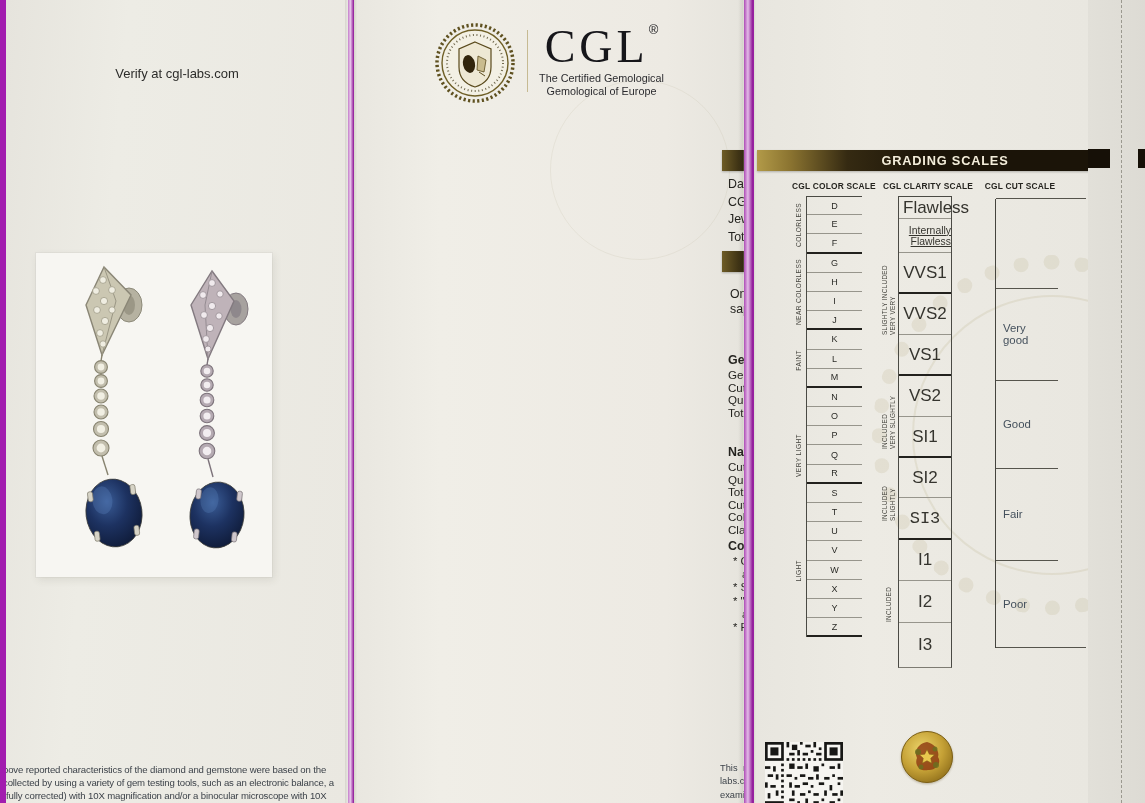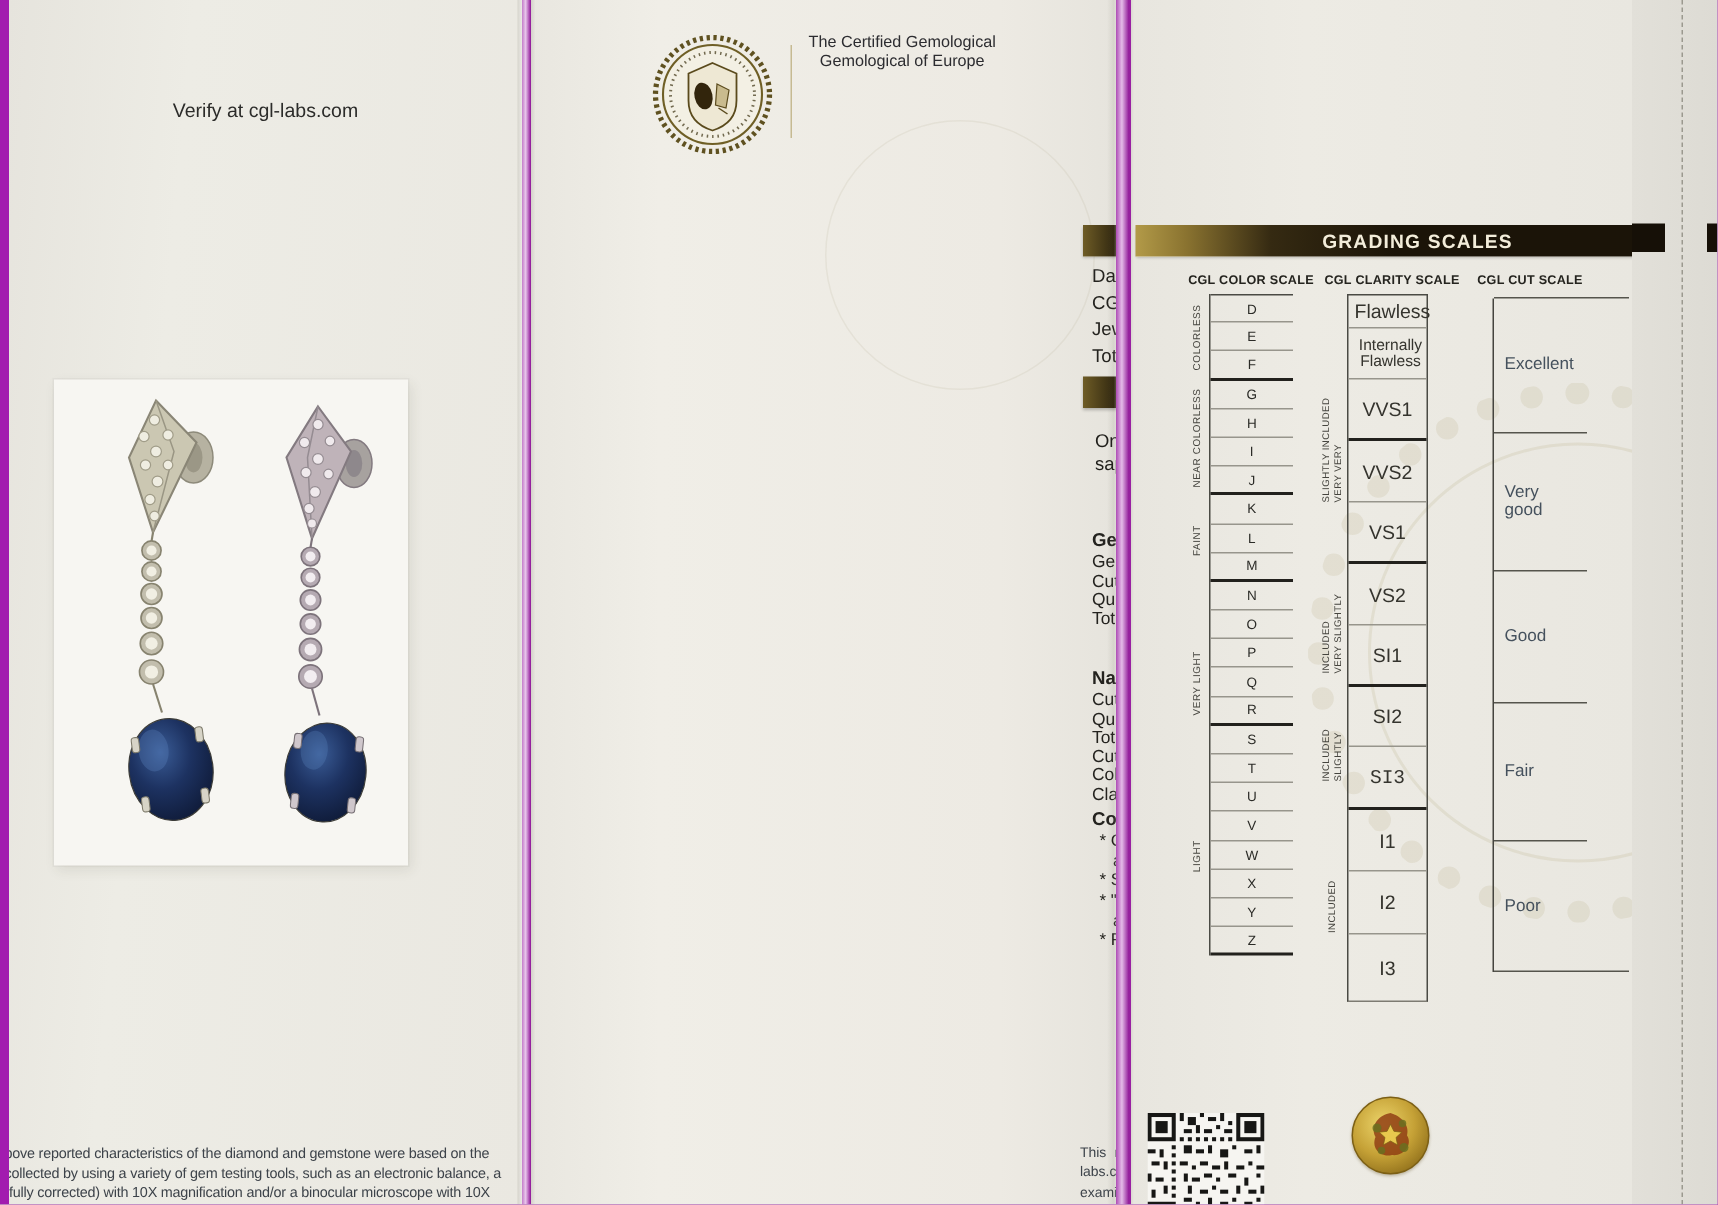--- a/index.html
+++ b/index.html
@@ -72,21 +72,21 @@
   .color-scale { position:absolute; left:52px; top:196px; width:56px; border-left:1.5px solid #4a4a44; }
   .ccell { height:19.2px; display:flex; align-items:center; justify-content:center;
            font-size:9px; color:#2b2b27; border-bottom:1px solid #97958c; }
   .ccell.first { border-top:1.5px solid #4a4a44; }
   .ccell.gend { border-bottom:2px solid #22211d; }
   .cgroup { position:absolute; left:-17px; width:16px; display:flex; align-items:center; justify-content:center;
             font-size:6.6px; letter-spacing:.4px; color:#45443e; }
 
   .clarity-scale { position:absolute; left:144px; top:196px; width:54px;
                    border:1.5px solid #4a4a44; border-bottom:1px solid #7d7b72; }
-  .kcell { display:flex; align-items:center; justify-content:center; font-size:13px; color:#35342e;
+  .kcell { display:flex; align-items:center; justify-content:center; font-size:17px; color:#35342e;
            border-bottom:1px solid #97958c; }
   .kcell.left { justify-content:flex-start; padding-left:4px; }
   .kcell.small { font-size:10.4px; line-height:11px; }
   .kcell.thick { border-bottom:2px solid #22211d; }
   .kcell.last { border-bottom:none; }
   .kgroup { position:absolute; left:-19px; width:18px; display:flex; flex-direction:row-reverse; justify-content:center;
             font-size:6.4px; letter-spacing:.3px; color:#45443e; }
   .kgroup .vtext { line-height:8px; }
 
   .cut-scale { position:absolute; left:241px; top:199px; width:64px; height:449px; border-left:1.5px solid #45443e; }
@@ -233,20 +233,23 @@
         <circle cx="41" cy="41" r="38" fill="none" stroke="#5f5120" stroke-width="3.5" stroke-dasharray="2.2 2.4"></circle>
         <circle cx="41" cy="41" r="33" fill="#f3f0e4" stroke="#6f5f26" stroke-width="1.4"></circle>
         <circle cx="41" cy="41" r="28" fill="none" stroke="#3a3010" stroke-width="2" stroke-dasharray="1 2.6" opacity="0.7"></circle>
         <path d="M41 20 L57 27 V45 Q57 60 41 65 Q25 60 25 45 V27 Z" fill="#eee8d4" stroke="#5a4a1c" stroke-width="1.2"></path>
         <ellipse cx="35" cy="42" rx="6" ry="9" fill="#32250c" transform="rotate(-12 35 42)"></ellipse>
         <path d="M44 34 L52 38 L50 50 L43 48 Z" fill="#c9bb8e" stroke="#5a4a1c" stroke-width="0.8"></path>
         <line x1="45" y1="50" x2="51" y2="54" stroke="#5a4a1c" stroke-width="1"></line>
       </svg>
       <div class="logo-divider"></div>
       <div class="logo-text">
+        <div>
+          <span class="logo-name">CGL</span><span class="logo-reg">®</span>
+        </div>
         <div class="logo-tag">
           <div>The Certified Gemological</div>
           <div>Gemological of Europe</div>
         </div>
       </div>
     </div>
 
     <div class="bar mid-bar1">JEWELRY REPORT</div>
 
     <div class="report-rows">
@@ -377,21 +380,21 @@
       <div class="cgroup" style="top:211px; height:96px;">
           <span class="vtext">VERY LIGHT</span>
         </div>
       <div class="cgroup" style="top:307px; height:135px;">
           <span class="vtext">LIGHT</span>
         </div>
     </div>
 
     <div class="clarity-scale">
       <div class="kcell left" style="height:22px;">Flawless</div>
-      <div class="kcell left small" style="height:34px; text-align:center;">Internally Flawless</div>
+      <div class="kcell left small" style="height:34px; text-align:right;text-decoration:underline;">Internally Flawless</div>
       <div class="kcell thick" style="height:41px;">VVS1</div>
       <div class="kcell" style="height:41px;">VVS2</div>
       <div class="kcell thick" style="height:41px;">VS1</div>
       <div class="kcell" style="height:41px;">VS2</div>
       <div class="kcell thick" style="height:41px;">SI1</div>
       <div class="kcell" style="height:40px;">SI2</div>
       <div class="kcell thick" style="height:42px;font-family:Liberation Mono, monospace;">SI3</div>
       <div class="kcell" style="height:41px;">I1</div>
       <div class="kcell" style="height:42px;">I2</div>
       <div class="kcell last" style="height:44px;">I3</div>
@@ -412,21 +415,20 @@
       </div>
     </div>
 
     <div class="cut-scale">
       <div class="ctick wide" style="top:-1px;"></div>
       <div class="ctick" style="top:89px;"></div>
       <div class="ctick" style="top:181px;"></div>
       <div class="ctick" style="top:269px;"></div>
       <div class="ctick" style="top:361px;"></div>
       <div class="ctick wide" style="top:448px;"></div>
-      <div class="cutsec" style="top:0; height:89px;">Excellent</div>
       <div class="cutsec" style="top:89px; height:92px; width:40px;">Very good</div>
       <div class="cutsec" style="top:181px; height:88px;">Good</div>
       <div class="cutsec" style="top:269px; height:92px;">Fair</div>
       <div class="cutsec" style="top:361px; height:88px;">Poor</div>
     </div>
 
     <div class="qr">
       <svg width="78" height="78" viewBox="0 0 29 29">
         <rect x="0" y="0" width="29" height="29" fill="#f6f5f1"></rect>
         <g fill="#171715">

